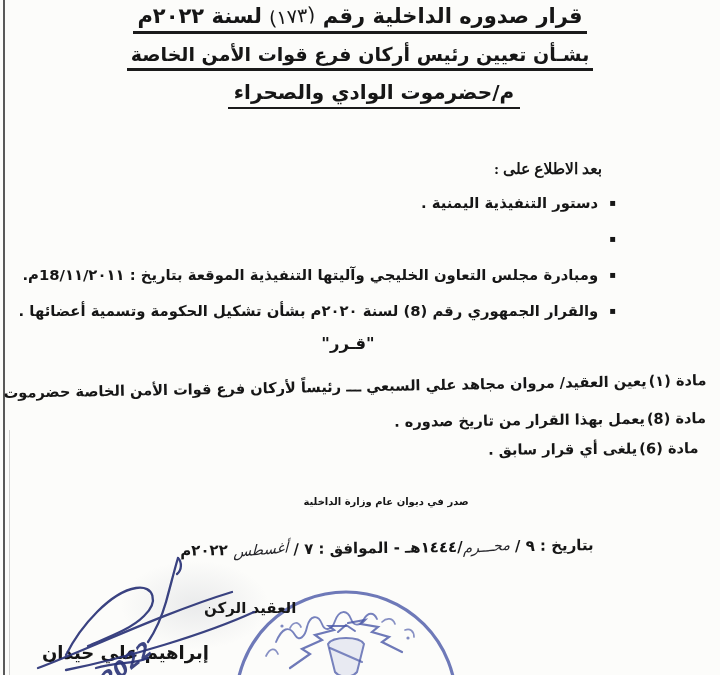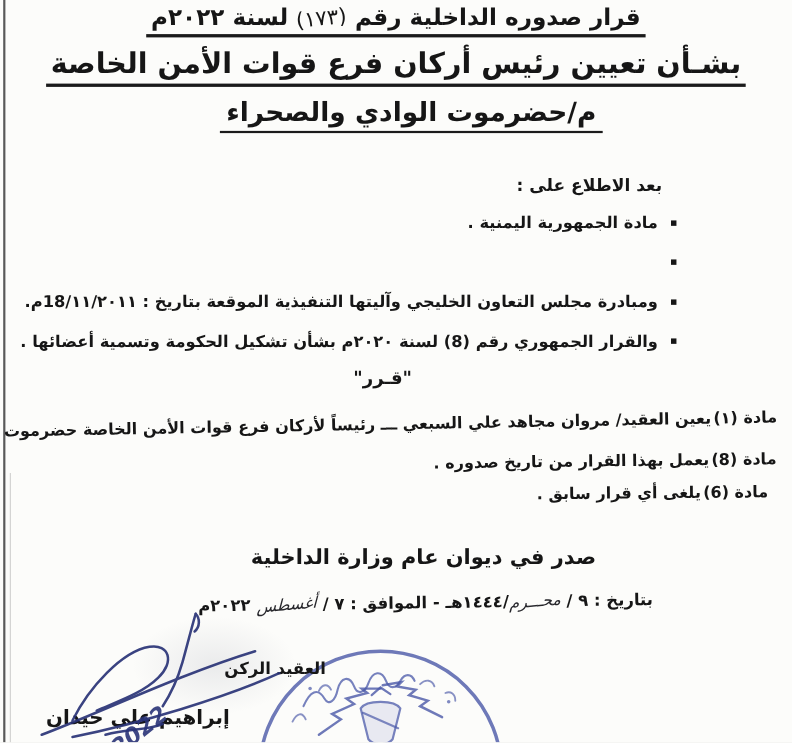--- a/index.html
+++ b/index.html
@@ -12,41 +12,41 @@
   .edge-line{position:absolute;left:3px;top:0;width:2px;height:675px;background:#3c3c3c;opacity:.85;}
   .edge-line2{position:absolute;left:9px;top:430px;width:1px;height:245px;background:#9a9a98;opacity:.45;}
 
   .line{white-space:nowrap;}
 
   
   .title-block{position:absolute;top:4px;left:30px;right:30px;text-align:center;z-index:2;}
   .t-line{margin-bottom:9px;}
   .t1 span.ul, .t2{display:inline-block;border-bottom:3px solid #1b1b1b;padding:0 4px 3px;}
   .t1{font-size:21px;}
-  .t2{font-size:26px;}
-  .t3{display:inline-block;border-bottom:2.5px solid #1b1b1b;padding:0 6px 3px;font-size:24px;margin-left:28px;}
+  .t2{font-size:19px;}
+  .t3{display:inline-block;border-bottom:2.5px solid #1b1b1b;padding:0 6px 3px;font-size:20px;margin-left:28px;}
   .hand-num{font-weight:400;display:inline-block;transform:rotate(-6deg);font-size:.92em;letter-spacing:1px;}
 
   
-  .intro{position:absolute;top:160px;right:118px;font-size:15.5px;z-index:2;}
+  .intro{position:absolute;top:160px;right:118px;font-size:15.5px;z-index:2;font-family:Liberation Serif, serif;}
   .list{position:absolute;top:192px;right:104px;z-index:2;}
   .list-item{display:flex;gap:11px;margin-bottom:15px;line-height:21px;align-items:flex-start;}
   .bullet{font-size:10px;line-height:21px;color:#161616;}
   .item-text{font-size:14.8px;}
 
   
   .qarrar{position:absolute;top:334px;left:-24px;right:0;text-align:center;font-size:16.5px;z-index:2;}
   .article{position:absolute;font-size:14.6px;z-index:2;transform-origin:right top;}
   .art1{top:371px;right:14px;transform:rotate(-1.05deg);}
   .art2{top:409px;right:14px;transform:rotate(-0.7deg);}
   .art3{top:439px;right:22px;transform:rotate(-0.5deg);}
   .art-label{margin-left:2px;}
 
   
-  .issued{position:absolute;top:496px;left:230px;width:312px;text-align:center;font-size:19px;z-index:2;}
+  .issued{position:absolute;top:496px;left:230px;width:312px;text-align:center;font-size:10px;z-index:2;}
   .dateline{position:absolute;top:536px;right:126px;font-size:15px;z-index:2;transform:rotate(-0.8deg);transform-origin:right top;}
   .hand{font-weight:400;font-style:italic;display:inline-block;transform:rotate(-4deg) skewX(-6deg);font-size:.97em;color:#26262b;}
 
   
   .rank{position:absolute;top:599px;left:204px;font-size:15px;z-index:4;}
   .name{position:absolute;top:642px;left:42px;font-size:18px;z-index:4;}
   .sig-svg{position:absolute;left:36px;top:550px;z-index:5;}
   .stamp-svg{position:absolute;left:230px;top:586px;z-index:1;}
   .smudge{position:absolute;left:120px;top:560px;width:150px;height:90px;z-index:0;
     background:radial-gradient(ellipse at center, rgba(140,145,160,.16), transparent 70%);}
@@ -71,21 +71,21 @@
     <div class="t-line line">
       <span class="t3">م/حضرموت الوادي والصحراء</span>
     </div>
   </div>
 
   <div class="intro line">بعد الاطلاع على :</div>
 
   <div class="list">
     <div class="list-item">
       <span class="bullet">▪</span>
-      <span class="item-text line">مادة الجمهورية اليمنية .</span>
+      <span class="item-text line">دستور التنفيذية اليمنية .</span>
     </div>
     <div class="list-item">
       <span class="bullet">▪</span>
     </div>
     <div class="list-item">
       <span class="bullet">▪</span>
       <span class="item-text line">ومبادرة مجلس التعاون الخليجي وآليتها التنفيذية الموقعة بتاريخ : 18/١١/٢٠١١م.</span>
     </div>
     <div class="list-item">
       <span class="bullet">▪</span>

